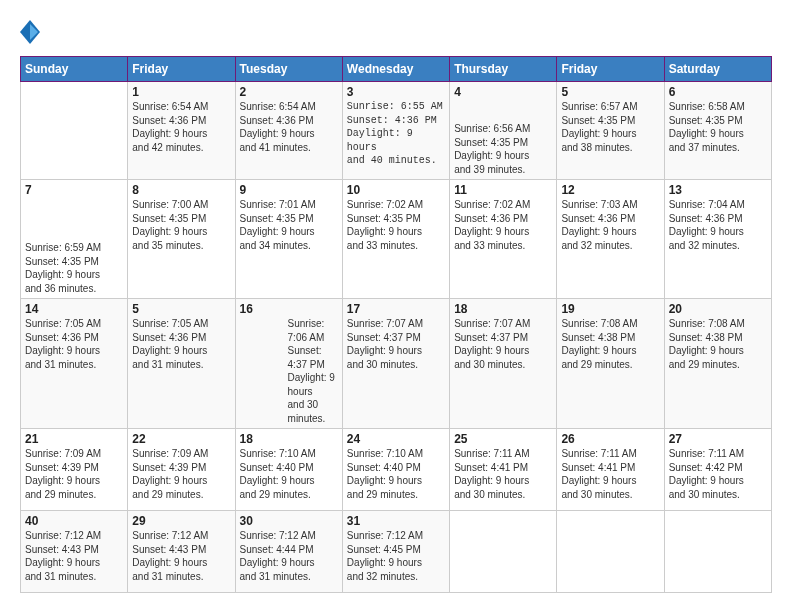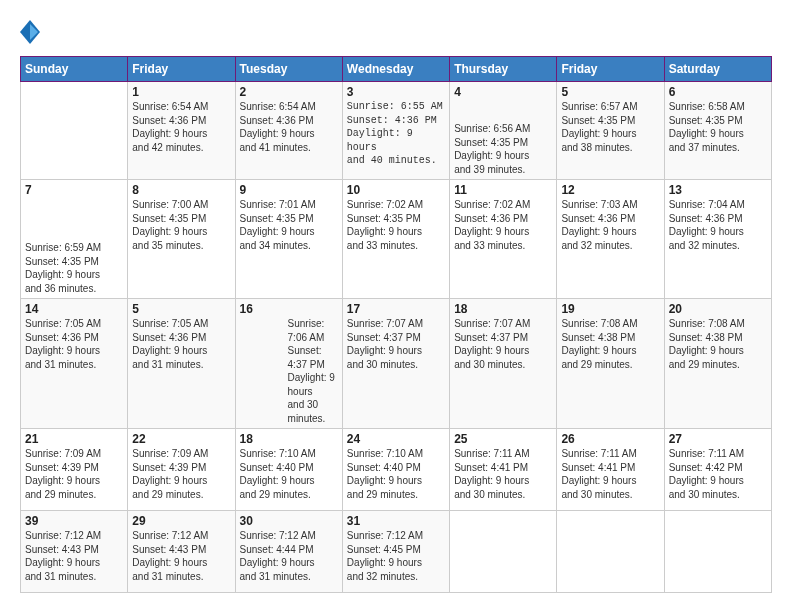--- a/index.html
+++ b/index.html
@@ -328,21 +328,21 @@
           <td>
             <span class="day-number">27</span>
             <div class="day-info" style="white-space: pre-line;">Sunrise: 7:11 AM
 Sunset: 4:42 PM
 Daylight: 9 hours
 and 30 minutes.</div>
           </td>
         </tr>
         <tr>
           <td>
-            <span class="day-number">39</span>
+            <span class="day-number">40</span>
             <div class="day-info" style="white-space: pre-line;">Sunrise: 7:12 AM
 Sunset: 4:43 PM
 Daylight: 9 hours
 and 31 minutes.</div>
           </td>
           <td>
             <span class="day-number">29</span>
             <div class="day-info" style="white-space: pre-line;">Sunrise: 7:12 AM
 Sunset: 4:43 PM
 Daylight: 9 hours

